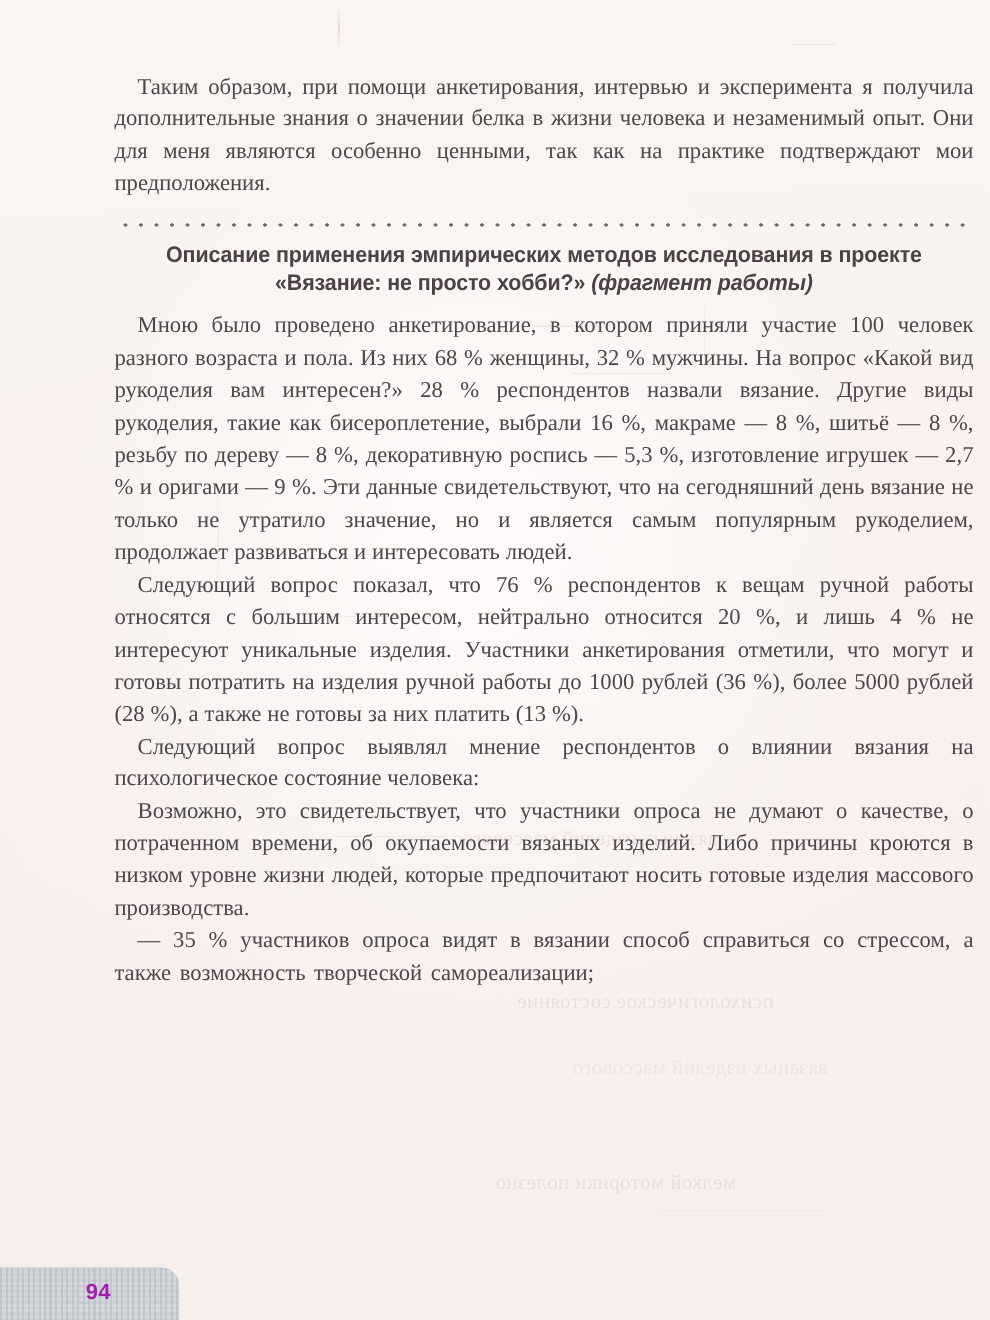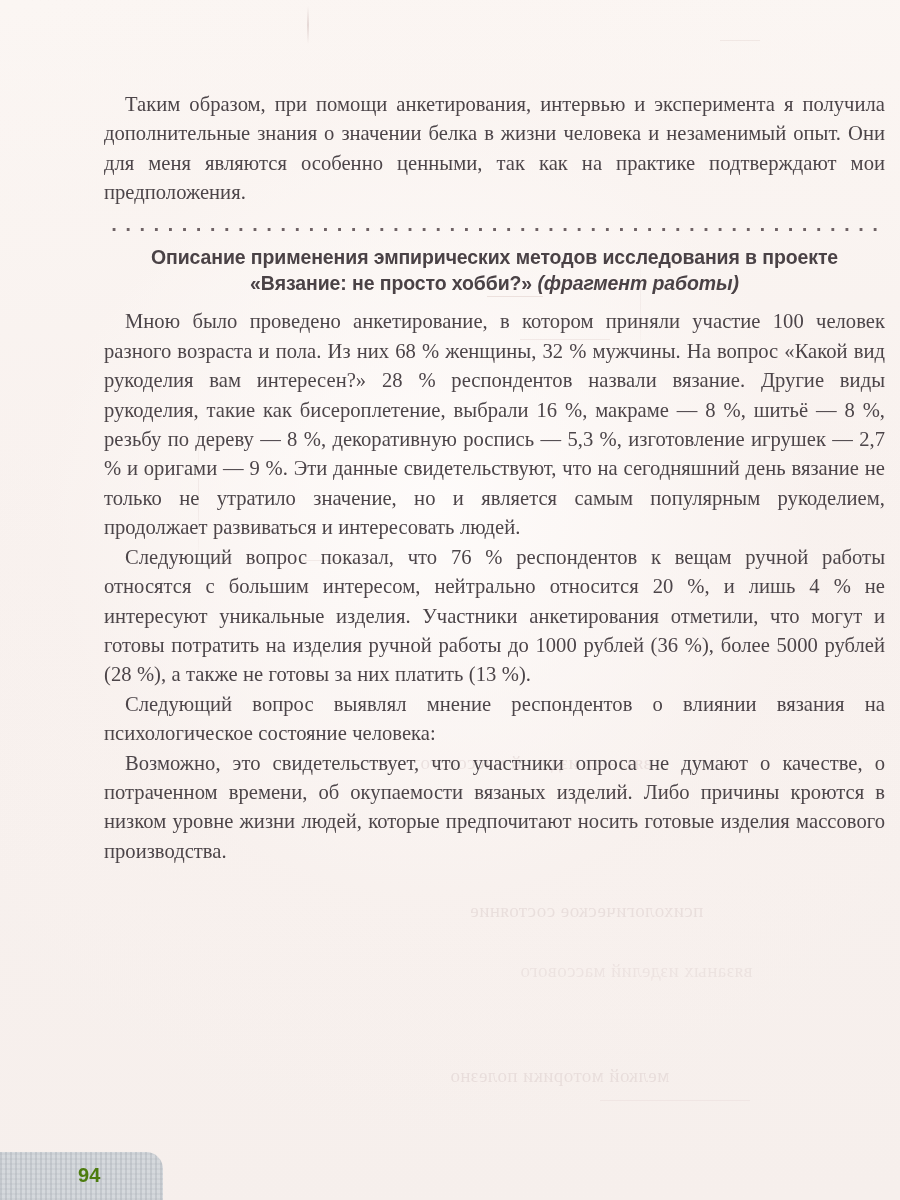--- a/index.html
+++ b/index.html
@@ -49,21 +49,21 @@
     font-family: "Liberation Serif", serif;
     font-size: 19px;
     letter-spacing: .4px;
     white-space: nowrap;
     transform: scaleX(-1);
   }
 
   .content {
     position: absolute;
     left: 104px;
-    top: 90px;
+    top: 65px;
     width: 781px;
   }
 
   p.body {
     margin: 0;
     font-size: 20.6px;
     line-height: 29.4px;
     text-align: justify;
     text-indent: 21px;
     letter-spacing: .02px;
@@ -120,21 +120,21 @@
       #d4d8dc;
     border-top-right-radius: 17px;
   }
   .page-number {
     position: absolute;
     left: 78px;
     top: 1164px;
     font-family: "Liberation Sans Narrow", "Liberation Sans", "DejaVu Sans", sans-serif;
     font-weight: 700;
     font-size: 20px;
-    color: #4d7c0f;
+    color: #a21caf;
     letter-spacing: .2px;
   }
 </style>
 </head>
 <body>
 
 <div class="page">
 
   <div class="paper-tint"></div>
 
@@ -159,19 +159,20 @@
 
     <div class="dot-rule"></div>
 
     <h2 class="section-heading"><span>Описание применения эмпирических методов исследования в проекте</span><span class="line2"><span>«Вязание: не просто хобби?»</span> <span class="ital">(фрагмент работы)</span></span></h2>
 
     <p class="body">Мною было проведено анкетирование, в котором приняли участие 100 человек разного возраста и пола. Из них 68 % женщины, 32 % мужчины. На вопрос «Какой вид рукоделия вам интересен?» 28 % респондентов назвали вязание. Другие виды рукоделия, такие как бисероплетение, выбрали 16 %, макраме — 8 %, шитьё — 8 %, резьбу по дереву — 8 %, декоративную роспись — 5,3 %, изготовление игрушек — 2,7 % и оригами — 9 %. Эти данные свидетельствуют, что на сегодняшний день вязание не только не утратило значение, но и является самым популярным рукоделием, продолжает развиваться и интересовать людей.</p>
     <p class="body">Следующий вопрос показал, что 76 % респондентов к вещам ручной работы относятся с большим интересом, нейтрально относится 20 %, и лишь 4 % не интересуют уникальные изделия. Участники анкетирования отметили, что могут и готовы потратить на изделия ручной работы до 1000 рублей (36 %), более 5000 рублей (28 %), а также не готовы за них платить (13 %).</p>
     <p class="body">Следующий вопрос выявлял мнение респондентов о влиянии вязания на психологическое состояние человека:</p>
     <p class="body">Возможно, это свидетельствует, что участники опроса не думают о качестве, о потраченном времени, об окупаемости вязаных изделий. Либо причины кроются в низком уровне жизни людей, которые предпочитают носить готовые изделия массового производства.</p>
 
+    <p class="dash-item wide">— 35 % участников опроса видят в вязании способ справиться со стрессом, а также возможность творческой самореализации;</p>
 
   </div>
 
   <div class="footer-plaque"></div>
   <div class="page-number">94</div>
 
 </div>
 
 </body></html>

